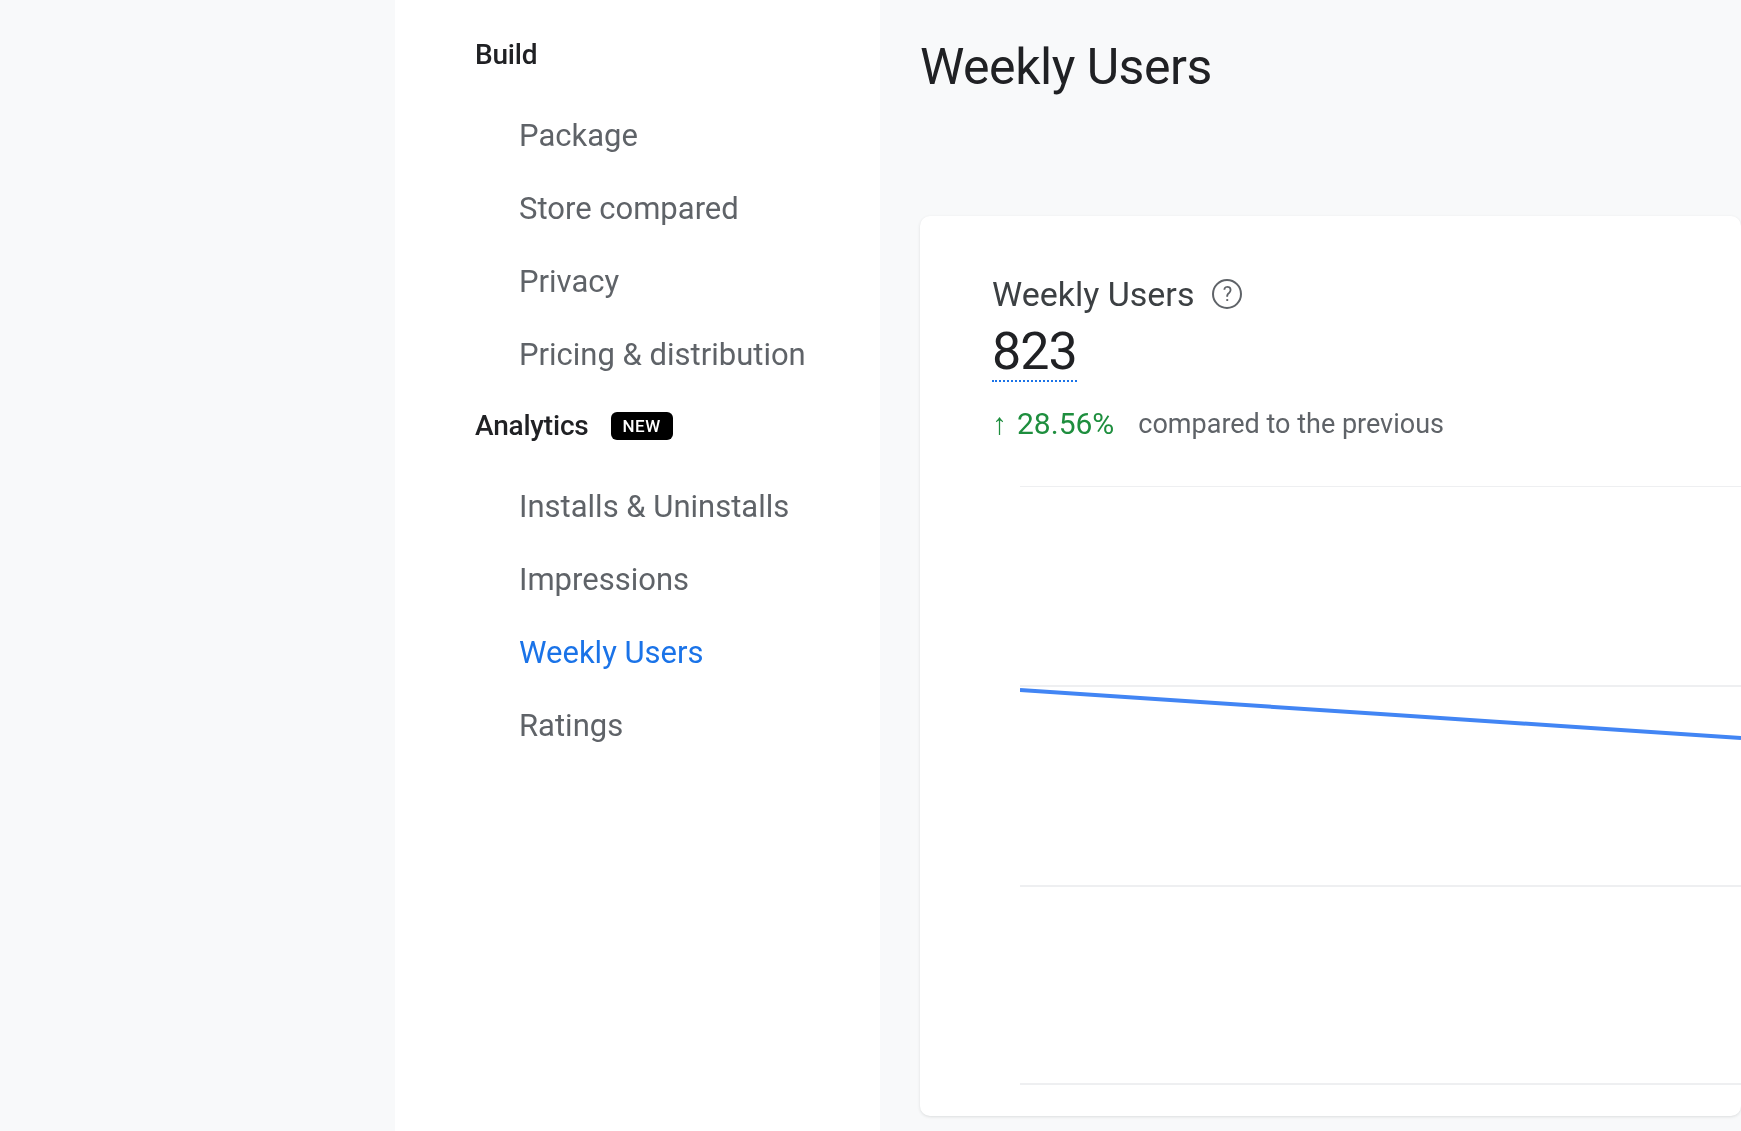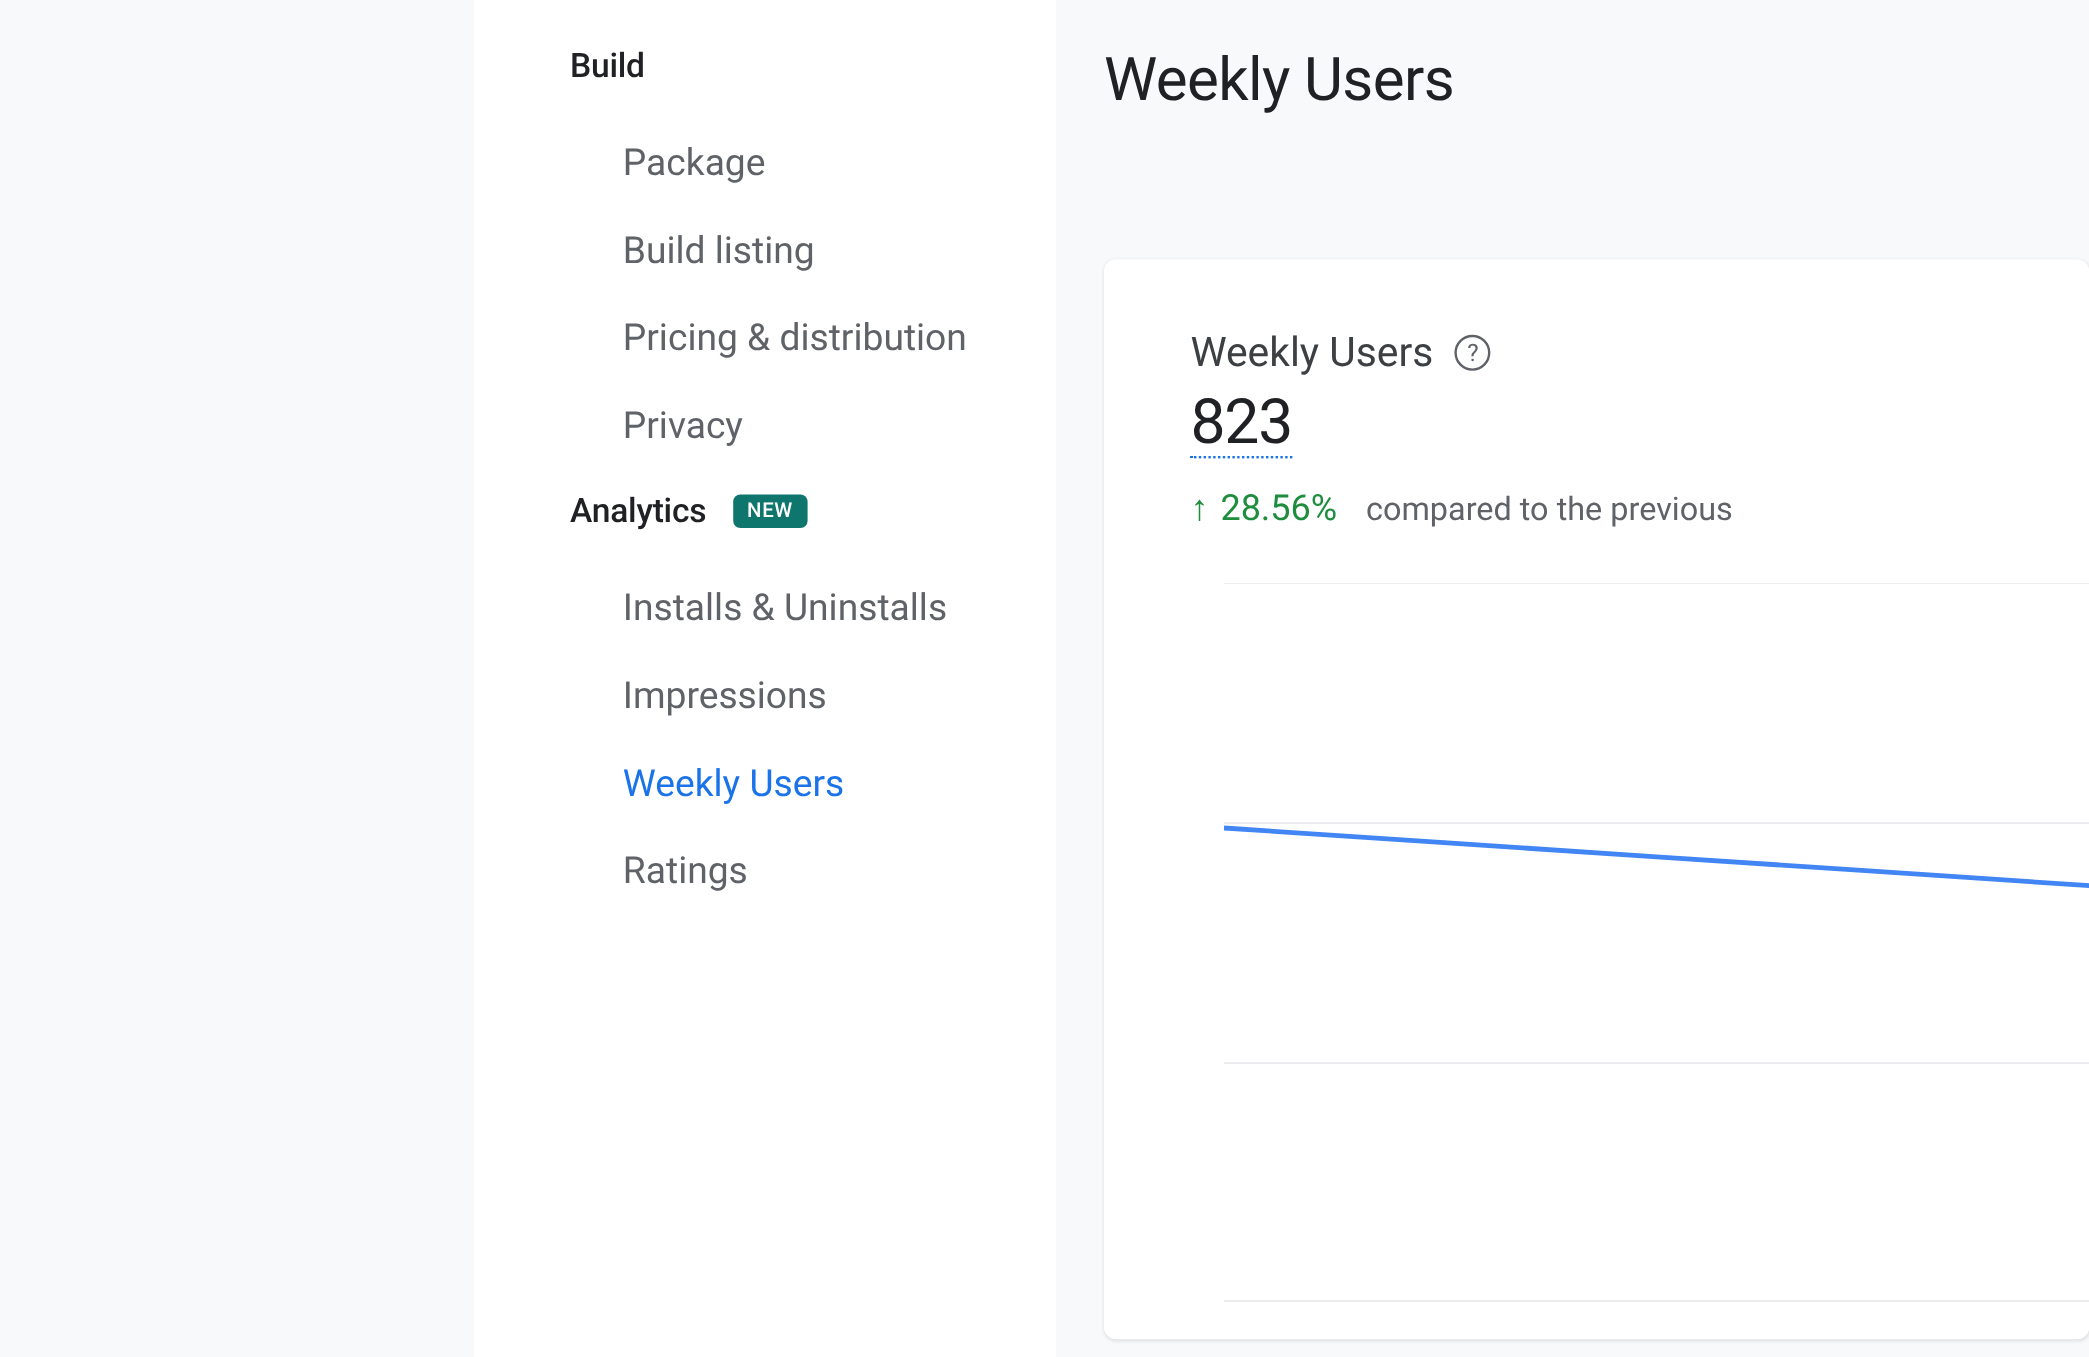--- a/index.html
+++ b/index.html
@@ -33,21 +33,21 @@
       gap: 22px;
       margin-bottom: 28px;
     }
     .section-title {
       font-size: 28px;
       font-weight: 500;
       color: #202124;
       letter-spacing: -0.2px;
     }
     .badge-new {
-      background: #0f766e;
+      background: #000000;
       color: #ffffff;
       font-size: 17px;
       font-weight: 500;
       padding: 4px 12px;
       border-radius: 6px;
       letter-spacing: 0.5px;
     }
     .nav-list {
       list-style: none;
     }
@@ -165,23 +165,23 @@
 
 <div class="blank-left"></div>
 
 <nav class="sidebar">
   <div class="sidebar-section">
     <div class="section-header">
       <span class="section-title">Build</span>
     </div>
     <ul class="nav-list">
       <li class="nav-item">Package</li>
-      <li class="nav-item">Build listing</li>
+      <li class="nav-item">Store compared</li>
+      <li class="nav-item">Privacy</li>
       <li class="nav-item">Pricing &amp; distribution</li>
-      <li class="nav-item">Privacy</li>
     </ul>
   </div>
 
   <div class="sidebar-section">
     <div class="section-header">
       <span class="section-title">Analytics</span>
       <span class="badge-new">NEW</span>
     </div>
     <ul class="nav-list">
       <li class="nav-item">Installs &amp; Uninstalls</li>

